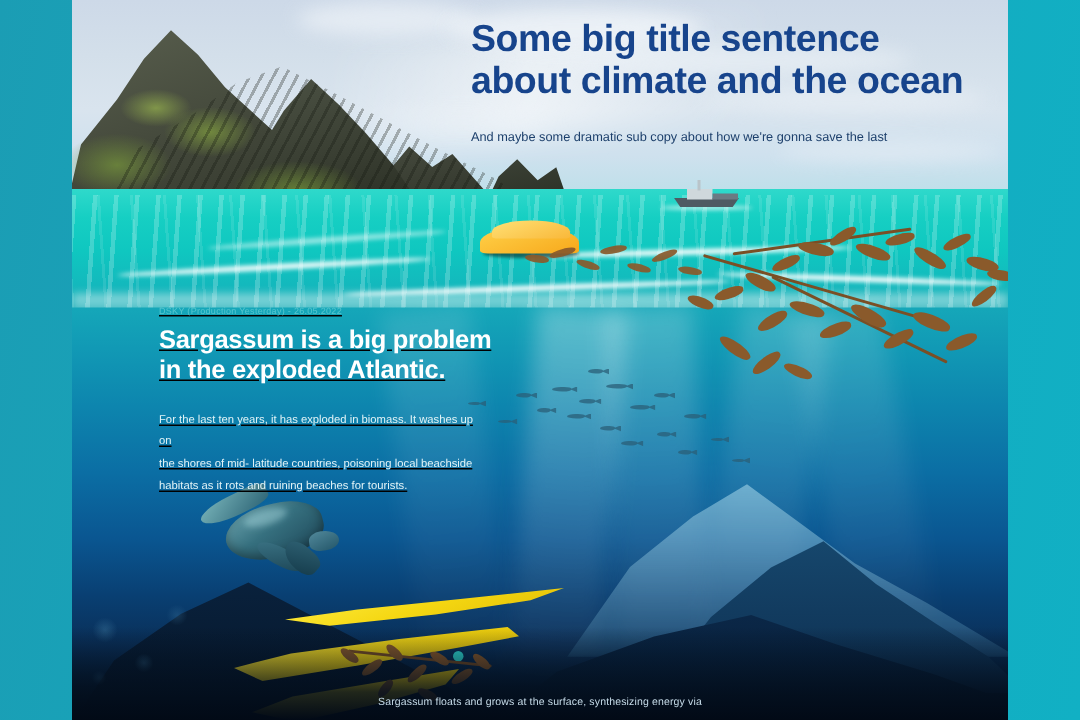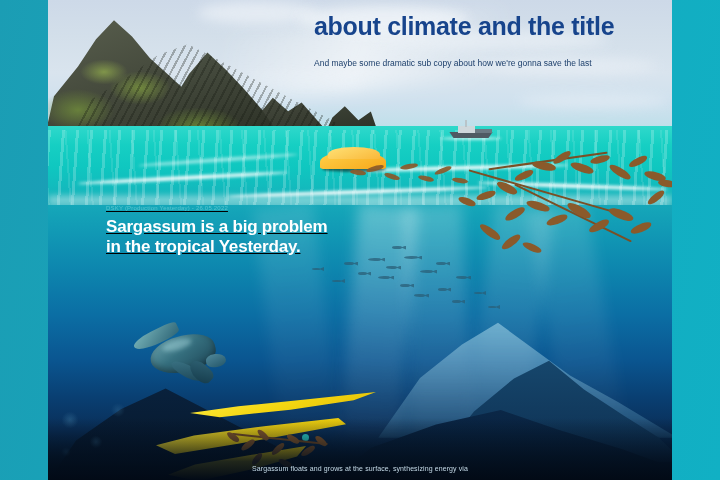--- a/index.html
+++ b/index.html
@@ -413,29 +413,35 @@
       <div class="frond" style="left:74px;top:28px;width:16px;height:6px;transform:rotate(-30deg);"></div>
       <div class="frond" style="left:88px;top:18px;width:14px;height:6px;transform:rotate(44deg);"></div>
       <div class="frond" style="left:24px;top:36px;width:14px;height:6px;transform:rotate(-48deg);"></div>
       <div class="frond" style="left:52px;top:40px;width:14px;height:6px;transform:rotate(30deg);"></div>
     </div>
 
     <div class="dark-bottom"></div>
 
     <div class="hero-copy">
       <div class="hero-title">
-        <div>about climate and the title</div>
+        <div>Some big title sentence</div>
+        <div>about climate and the ocean</div>
       </div>
       <div class="hero-sub">And maybe some dramatic sub copy about how we're gonna save the last</div>
     </div>
 
     <div class="mid-copy">
       <div class="eyebrow">DSKY (Production Yesterday) - 26.05.2022</div>
       <div class="mid-title">
         <div>Sargassum is a big problem</div>
-        <div>in the tropical Yesterday.</div>
+        <div>in the exploded Atlantic.</div>
+      </div>
+      <div class="mid-body">
+        <div>For the last ten years, it has exploded in biomass. It washes up on</div>
+        <div>the shores of mid- latitude countries, poisoning local beachside</div>
+        <div>habitats as it rots and ruining beaches for tourists.</div>
       </div>
     </div>
 
     <div class="bottom-caption">Sargassum floats and grows at the surface, synthesizing energy via</div>
 
   </div>
 </div>
 
 </body></html>

